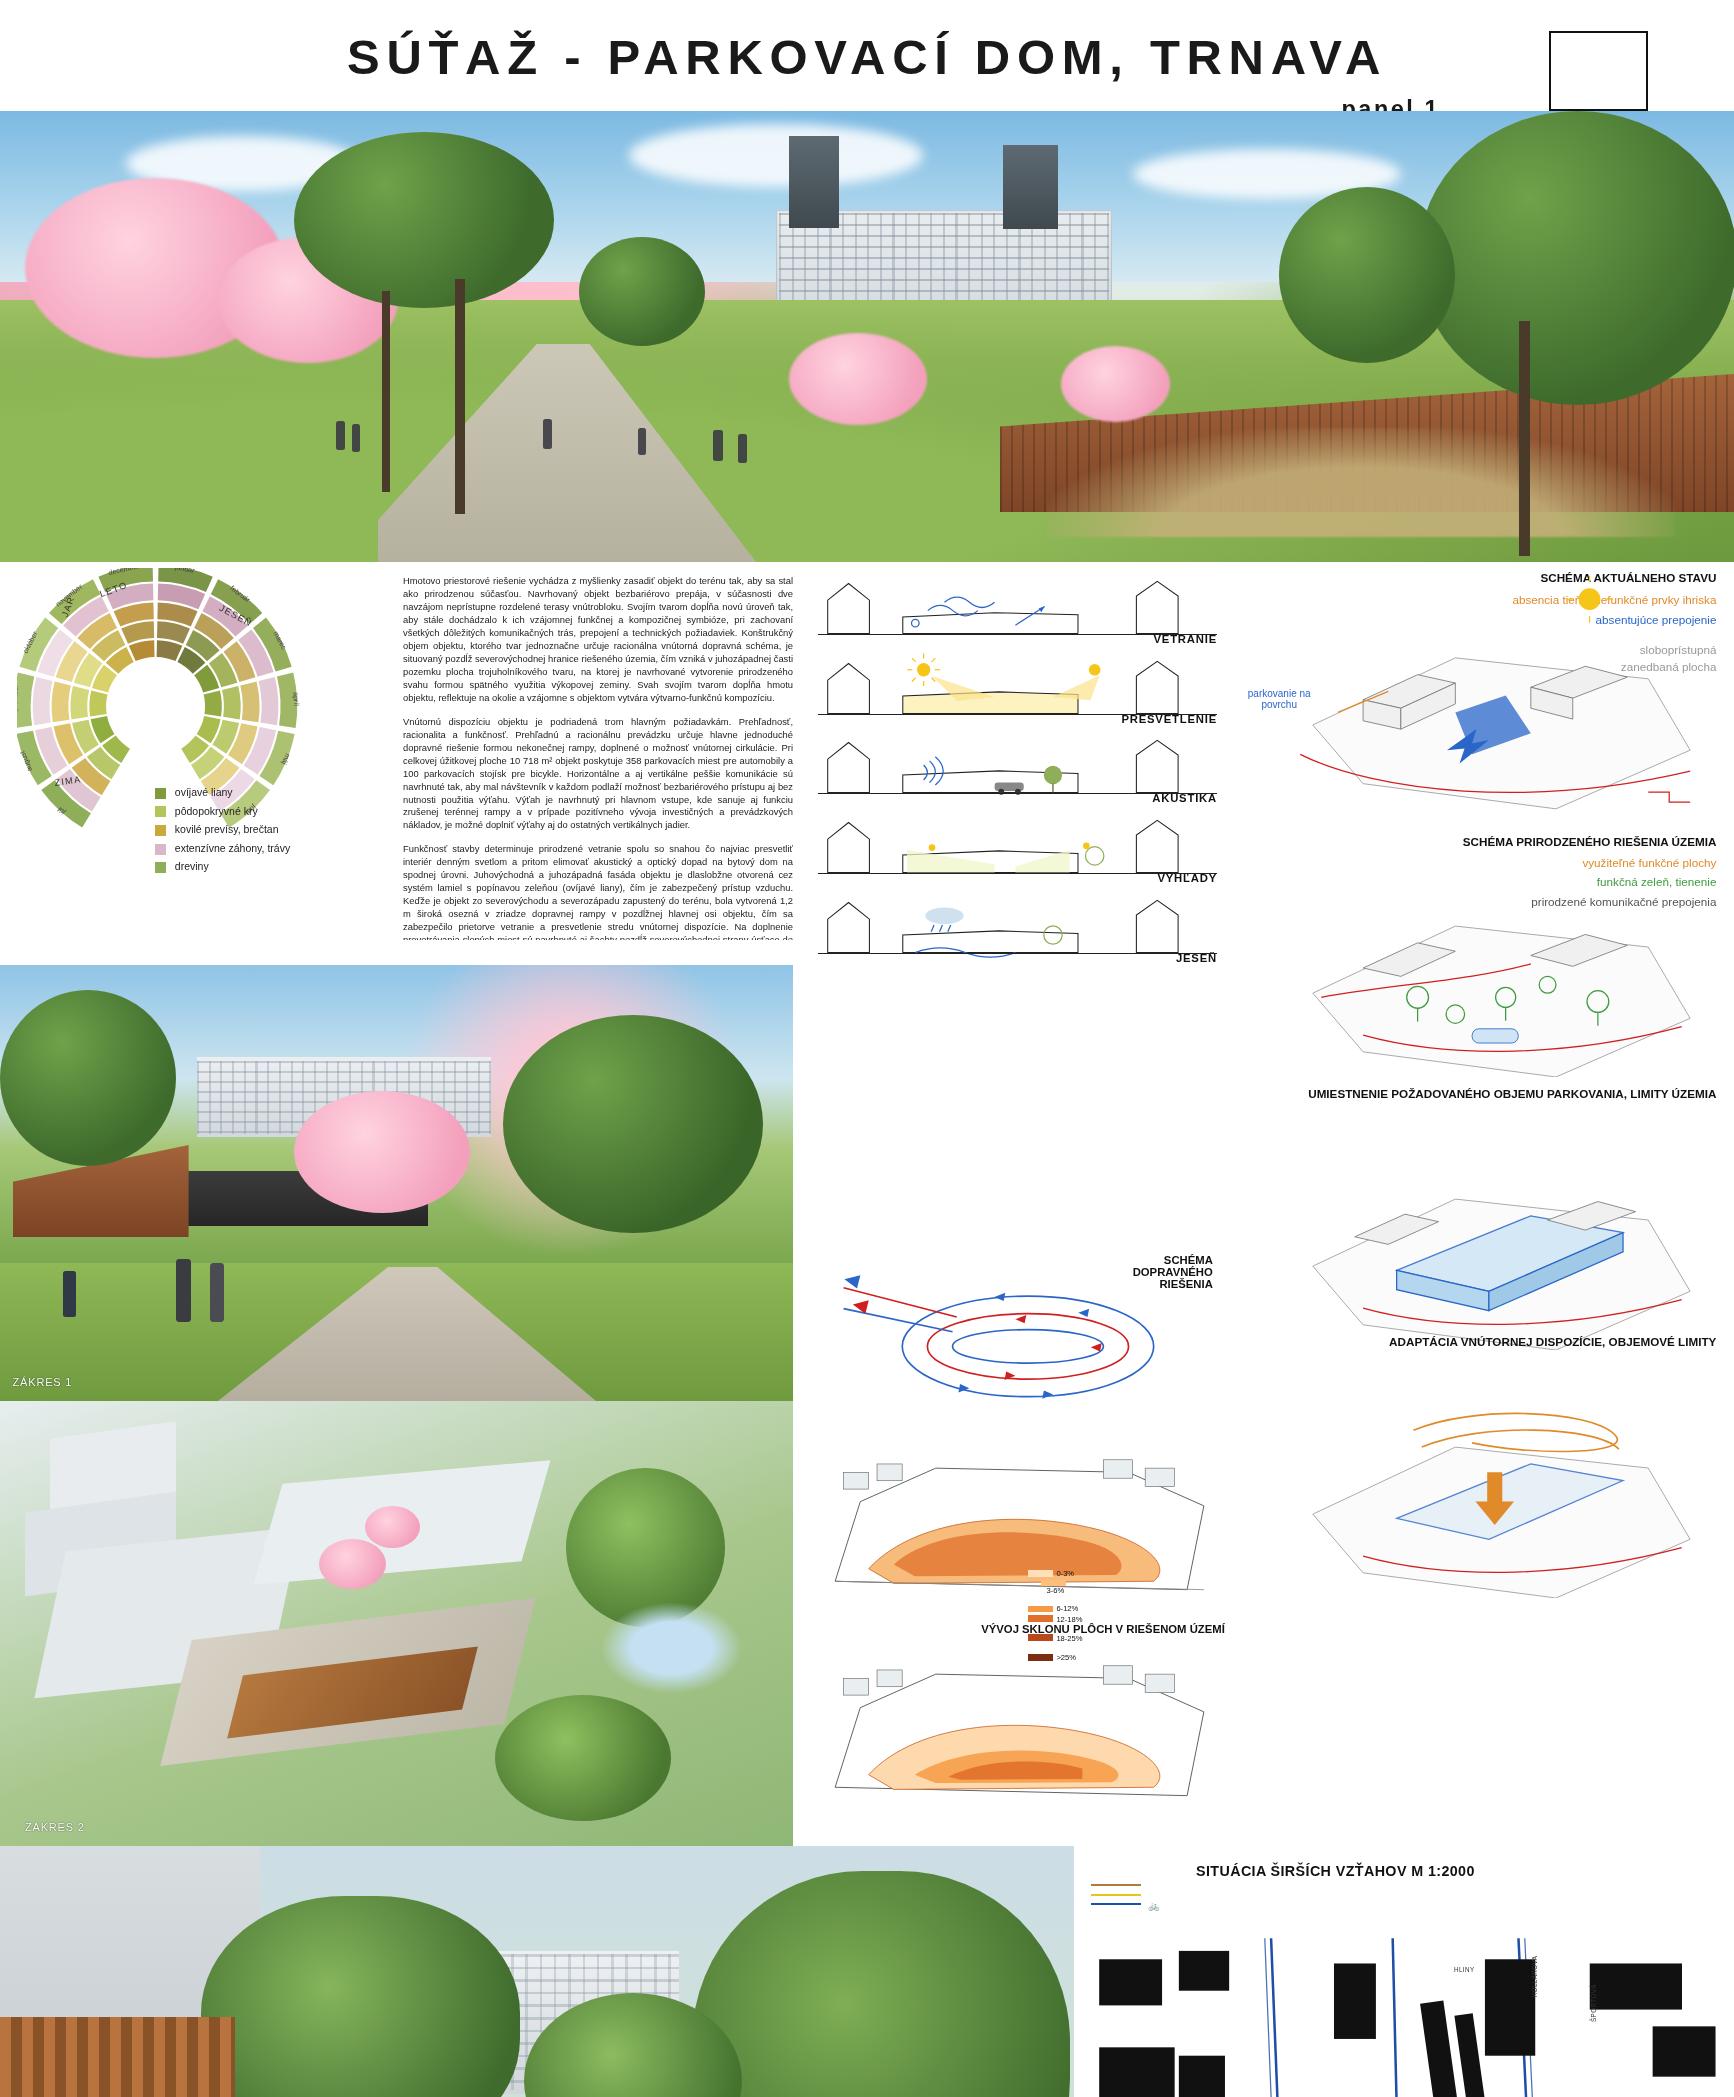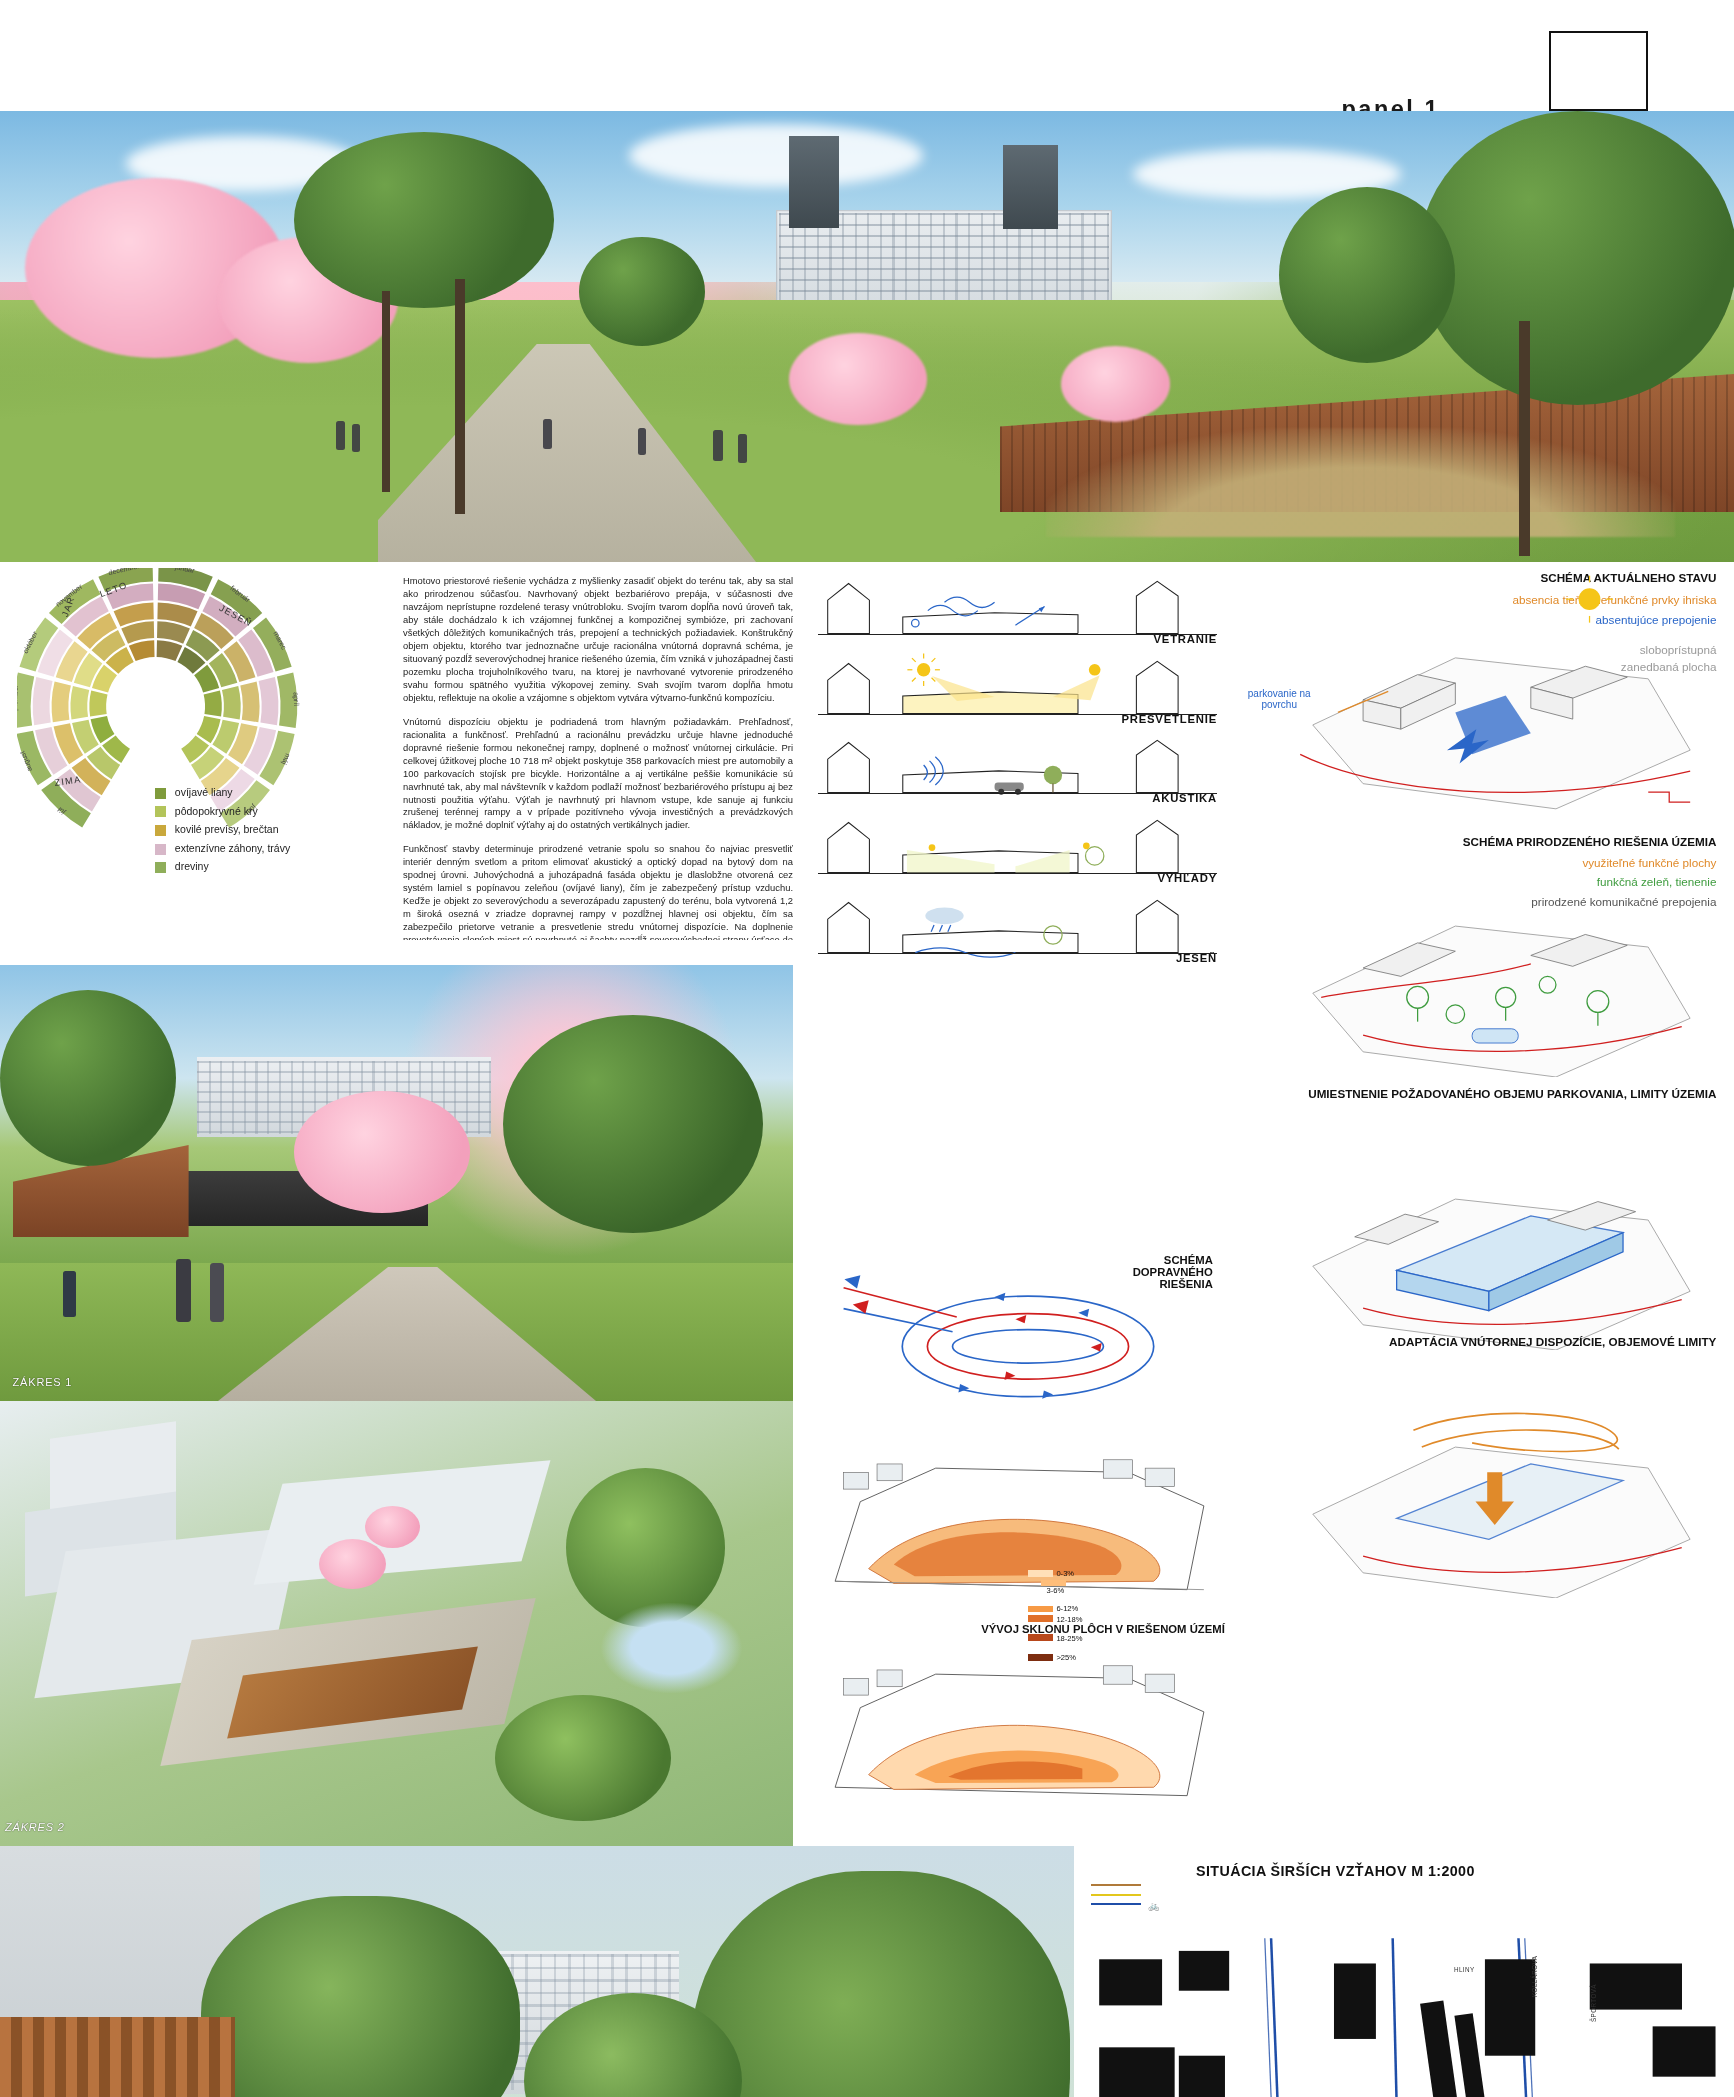--- a/index.html
+++ b/index.html
@@ -168,20 +168,21 @@
     position:absolute; font-size:6.3px; color:#333; letter-spacing:0.4px;
   }
   .legend-line { position:absolute; height:2.1px; width:50px; }
 
   .tiny { font-size:7.6px; }
 </style>
 </head>
 <body>
 
 <div class="header panel">
+  <div class="header-title">SÚŤAŽ - PARKOVACÍ DOM, TRNAVA</div>
   <div class="header-sub">panel 1</div>
   <div class="header-box"></div>
 </div>
 
 <div class="panel hero">
   <div class="sky"></div>
   <div class="cloud" style="left:126px;top:25px;width:235px;height:55px;"></div>
   <div class="cloud" style="left:629px;top:12.6px;width:294px;height:63px;"></div>
   <div class="cloud" style="left:1133px;top:38px;width:268px;height:50px;"></div>
   <div class="cloud" style="left:1426px;top:84px;width:218px;height:46px;"></div>
@@ -452,21 +453,21 @@
   <div style="position:absolute;left:25px;top:101px;width:151px;height:84px;background:#dde3e7;transform:skewY(-8deg);"></div>
   <div style="position:absolute;left:50px;top:138px;width:235px;height:147px;background:#e4e9ec;transform:skew(-12deg,-6deg);"></div>
   <div style="position:absolute;left:268px;top:71px;width:268px;height:101px;background:#e9eef1;transform:skew(-16deg,-5deg);"></div>
   <div style="position:absolute;left:176px;top:218px;width:344px;height:126px;background:linear-gradient(120deg,#d7d2c5,#bdb7a8);transform:skew(-14deg,-7deg);"></div>
   <div style="position:absolute;left:235px;top:260px;width:235px;height:63px;background:linear-gradient(120deg,#b5793f,#8a5227);transform:skew(-14deg,-7deg);"></div>
   <div style="position:absolute;left:566px;top:67px;width:159px;height:159px;border-radius:50%;background:radial-gradient(circle at 40% 35%,#8fc05f,#4f7e34 75%);"></div>
   <div style="position:absolute;left:495px;top:294px;width:176px;height:126px;border-radius:50%;background:radial-gradient(circle at 40% 35%,#8fc05f,#4a7830 75%);"></div>
   <div style="position:absolute;left:319px;top:138px;width:67px;height:50px;border-radius:50%;background:radial-gradient(circle at 40% 35%,#ffd3e0,#f3a0bc 75%);"></div>
   <div style="position:absolute;left:365px;top:105px;width:55px;height:42px;border-radius:50%;background:radial-gradient(circle at 40% 35%,#ffd3e0,#f3a0bc 75%);"></div>
   <div style="position:absolute;left:600px;top:201px;width:143px;height:92px;background:radial-gradient(ellipse at 50% 50%,#c5e0f2 0 40%,rgba(197,224,242,0) 70%);"></div>
-  <div class="tag" style="left:5px;bottom:12.6px;font-style:italic;">ZÁKRES 2</div>
+  <div class="tag" style="left:25px;bottom:12.6px;">ZÁKRES 2</div>
 </div>
 
 <div class="panel traffic">
   <svg width="399" height="176" viewBox="0 0 950 420">
     <ellipse cx="500" cy="230" rx="300" ry="120" fill="none" stroke="#2a66c8" stroke-width="4"></ellipse>
     <ellipse cx="500" cy="230" rx="240" ry="78" fill="none" stroke="#d01f1f" stroke-width="4"></ellipse>
     <ellipse cx="500" cy="230" rx="180" ry="40" fill="none" stroke="#2a66c8" stroke-width="4"></ellipse>
     <path d="M60 90 L330 160" stroke="#d01f1f" stroke-width="4" fill="none"></path>
     <path d="M60 140 L320 195" stroke="#2a66c8" stroke-width="4" fill="none"></path>
     <path d="M100 60 l-38 10 l30 22 z" fill="#2a66c8"></path>

